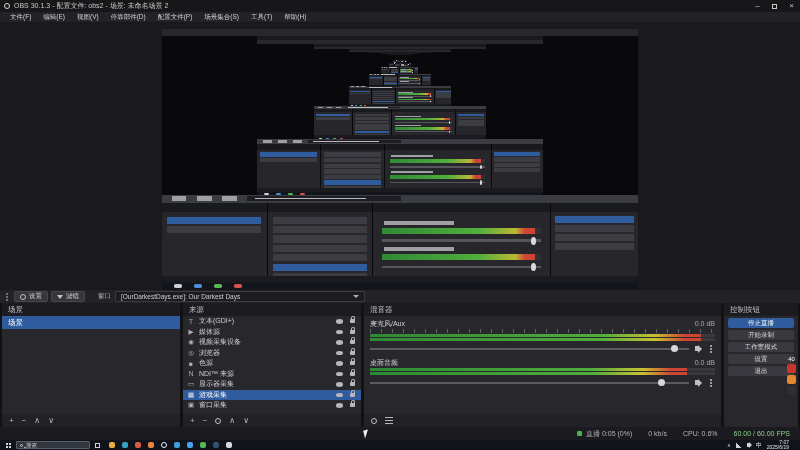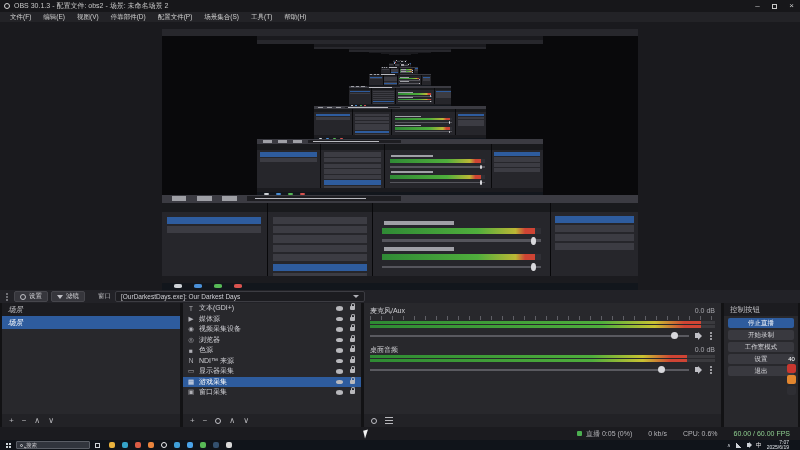--- a/index.html
+++ b/index.html
@@ -53,21 +53,21 @@
   .st-label{margin:0 4px 0 10px;color:#b8b8bc;font-size:6.5px;flex:none;}
   .st-select{width:250px;height:11px;background:#1c1c20;border:1px solid #3c3c42;border-radius:2px;display:flex;align-items:center;justify-content:space-between;padding:0 5px;font-size:6.5px;color:#cfcfd4;white-space:nowrap;overflow:hidden;flex:none;}
   .caret{width:0;height:0;border-left:3px solid transparent;border-right:3px solid transparent;border-top:3.5px solid #b0b0b6;flex:none;}
 
   
   #docks{position:absolute;left:2px;right:2px;top:303px;height:124px;display:flex;gap:3px;z-index:10;}
   .panel{display:flex;flex-direction:column;background:#28282c;overflow:hidden;}
   .panel header{flex:none;height:13px;line-height:13px;background:#1c1c20;font-size:7.5px;color:#c2c2c6;padding:0 6px;white-space:nowrap;}
   .plist{flex:1;overflow:hidden;}
   .pfoot{flex:none;height:13px;background:#222226;display:flex;align-items:center;gap:8px;padding:0 7px;color:#b8b8bc;font-size:8px;}
-  #scenes-panel{width:178px;flex:none;font-style:italic;}
+  #scenes-panel{width:178px;flex:none;}
   #sources-panel{width:178px;flex:none;}
   #mixer-panel{flex:1;}
   #right-col{width:74px;flex:none;display:flex;flex-direction:column;gap:2px;}
   #controls-panel{flex:1;}
   #transitions-panel{height:46px;flex:none;}
 
   .scene-row{height:13px;line-height:13px;padding:0 6px;font-size:7.5px;color:#d5d5d8;white-space:nowrap;}
   .scene-row.sel{background:#2e5c9e;color:#fff;}
 
   .src-row{height:10.5px;display:flex;align-items:center;gap:4px;padding:0 4px;font-size:7px;color:#cfcfd4;white-space:nowrap;}
@@ -585,20 +585,21 @@
       </div>
     <div class="pfoot" id="scenes-footer">
         <span class="f-glyph">+</span>
         <span class="f-glyph">−</span>
         <span class="f-glyph">∧</span>
         <span class="f-glyph">∨</span>
       </div>
   </section>
 
   <section class="panel" id="sources-panel">
+    <header>来源</header>
     <div class="plist" id="sources-list">
         <div class="src-row">
           <span class="src-ic">T</span>
           <span class="src-name">文本(GDI+)</span>
           <span class="ic-eye"></span>
           <span class="ic-lock"></span>
         </div>
         <div class="src-row">
           <span class="src-ic">▶</span>
           <span class="src-name">媒体源</span>
@@ -651,20 +652,21 @@
     <div class="pfoot" id="sources-footer">
         <span class="f-glyph">+</span>
         <span class="f-glyph">−</span>
         <span class="ic-gear"></span>
         <span class="f-glyph">∧</span>
         <span class="f-glyph">∨</span>
       </div>
   </section>
 
   <section class="panel" id="mixer-panel">
+    <header>混音器</header>
     <div class="plist" id="mixer-body">
         <div class="mx-ch">
           <div class="mx-head">
             <span class="mx-name">麦克风/Aux</span>
             <span class="mx-db">0.0 dB</span>
           </div>
           <div class="mx-ruler"></div>
           <div class="mx-meter">
             <div class="mx-bar">
               <div class="mx-fill" style="width: 96%;"></div>

